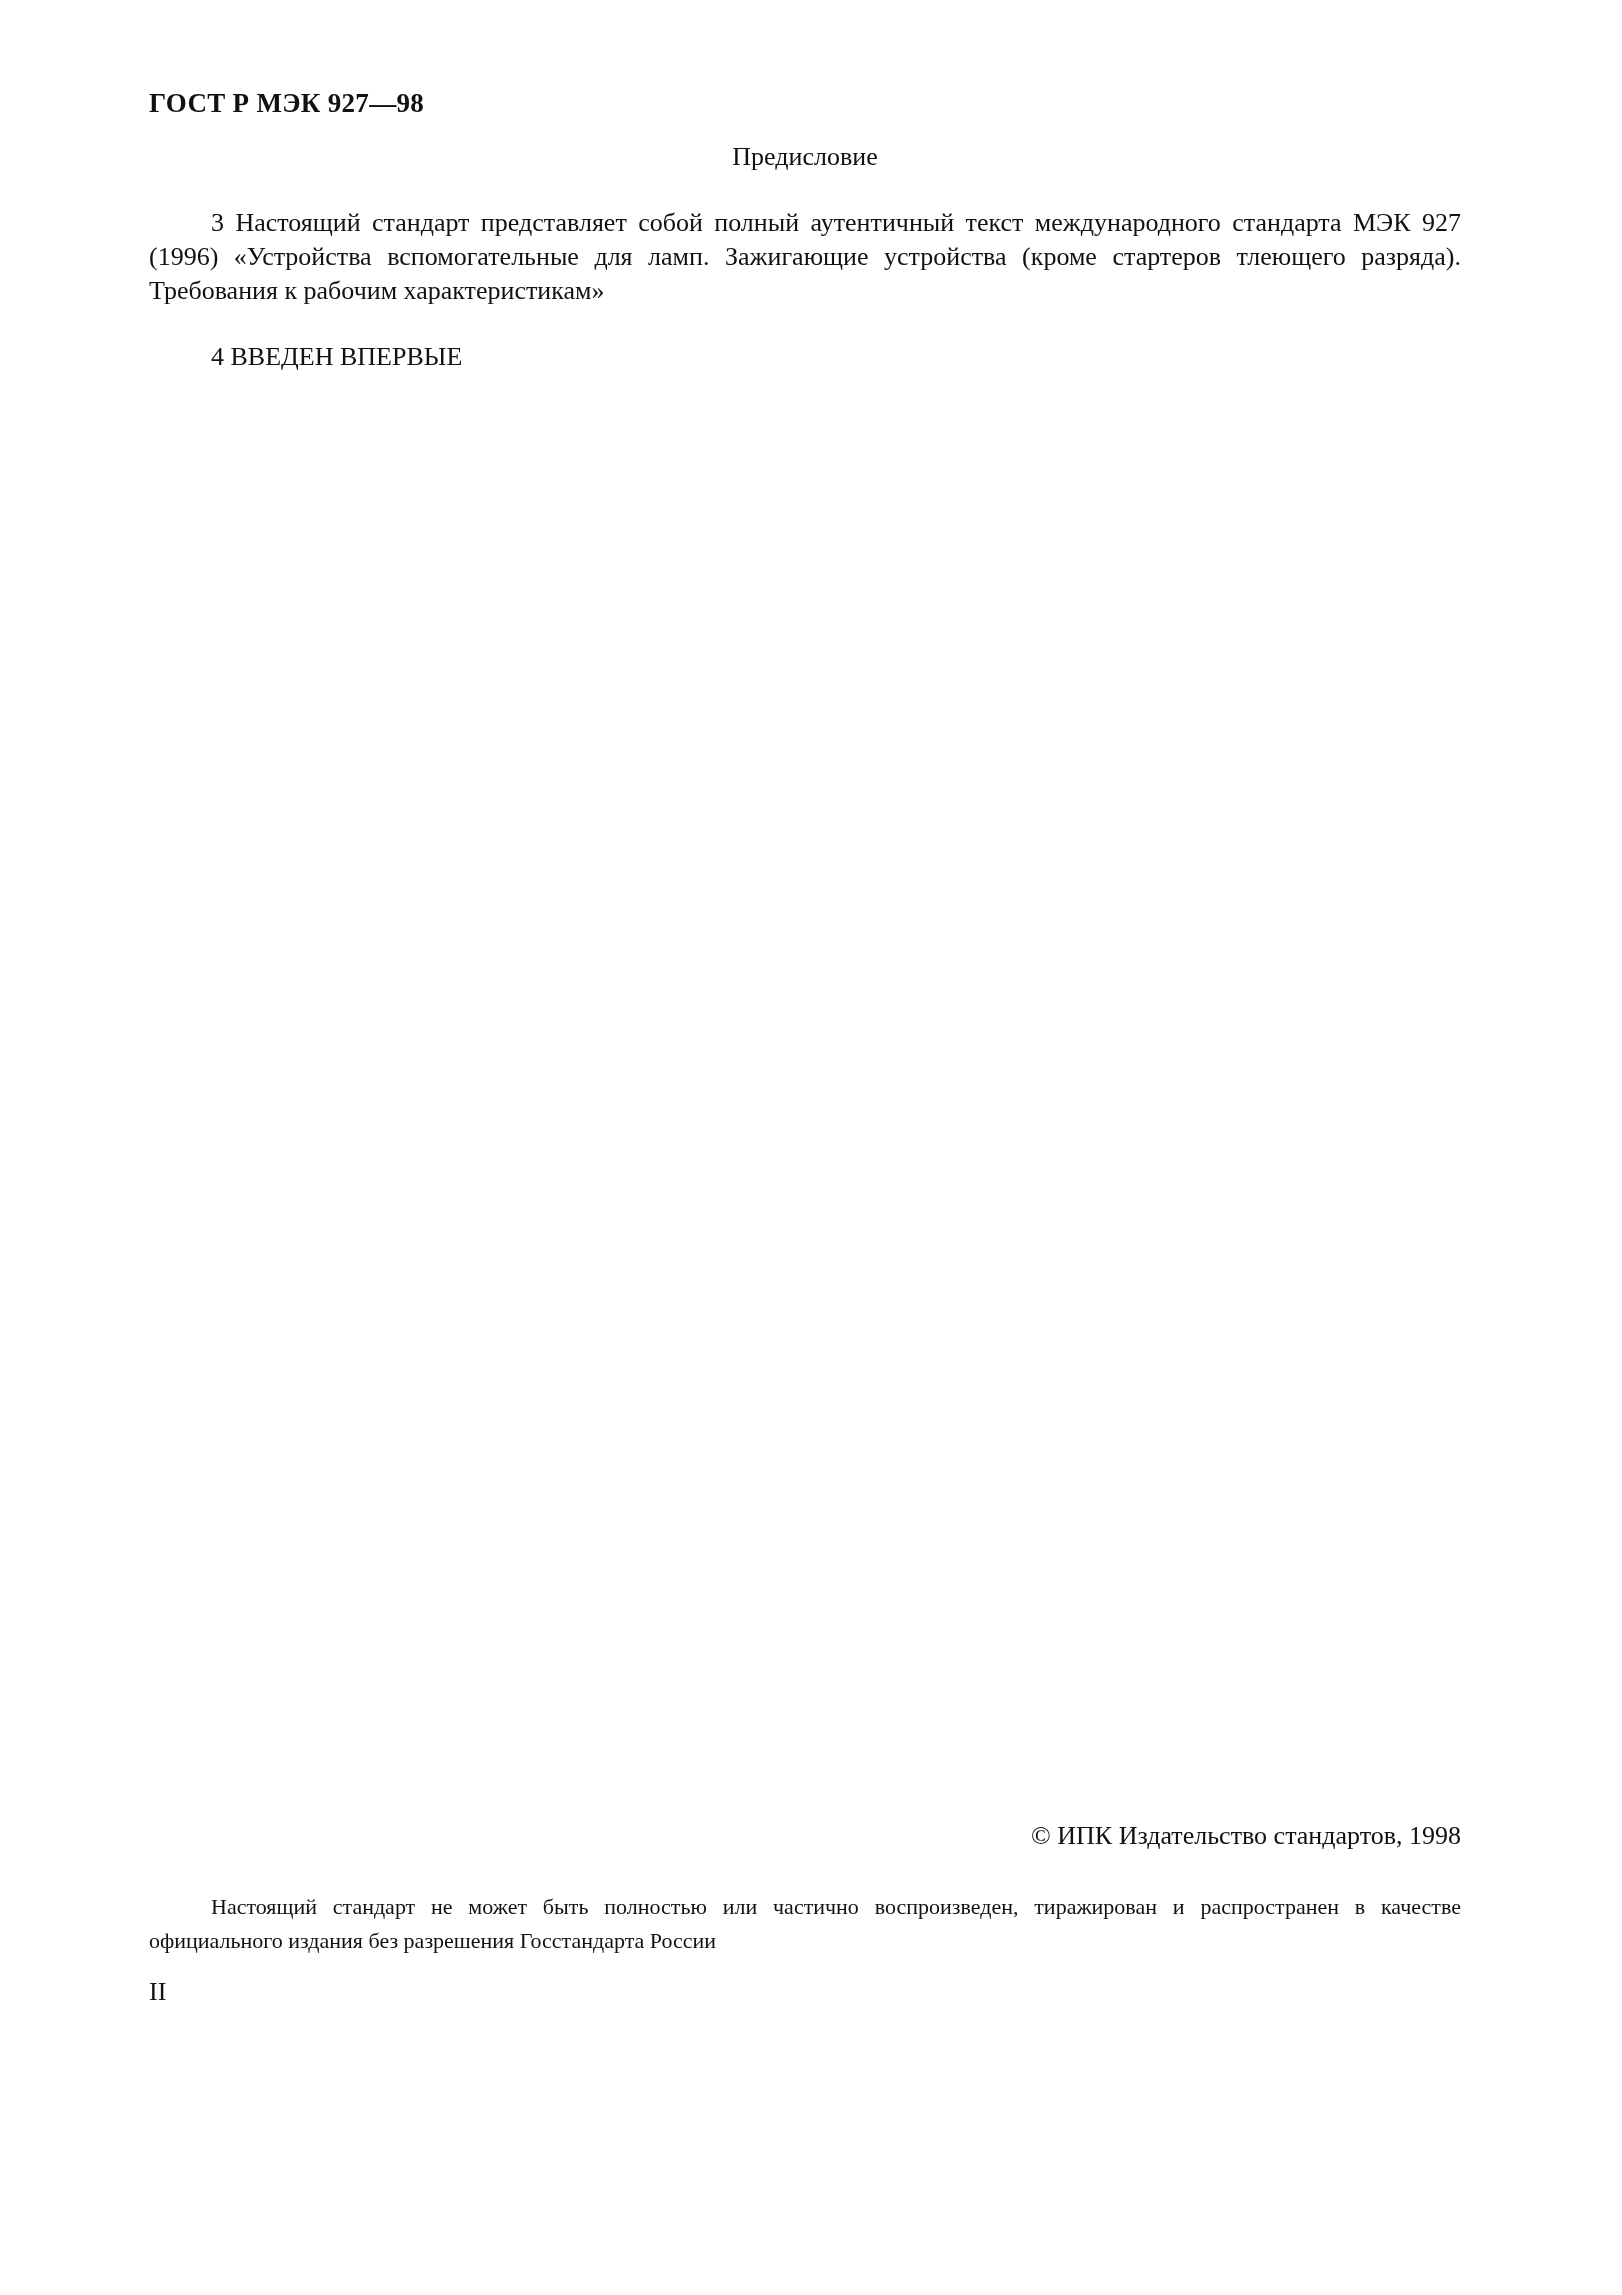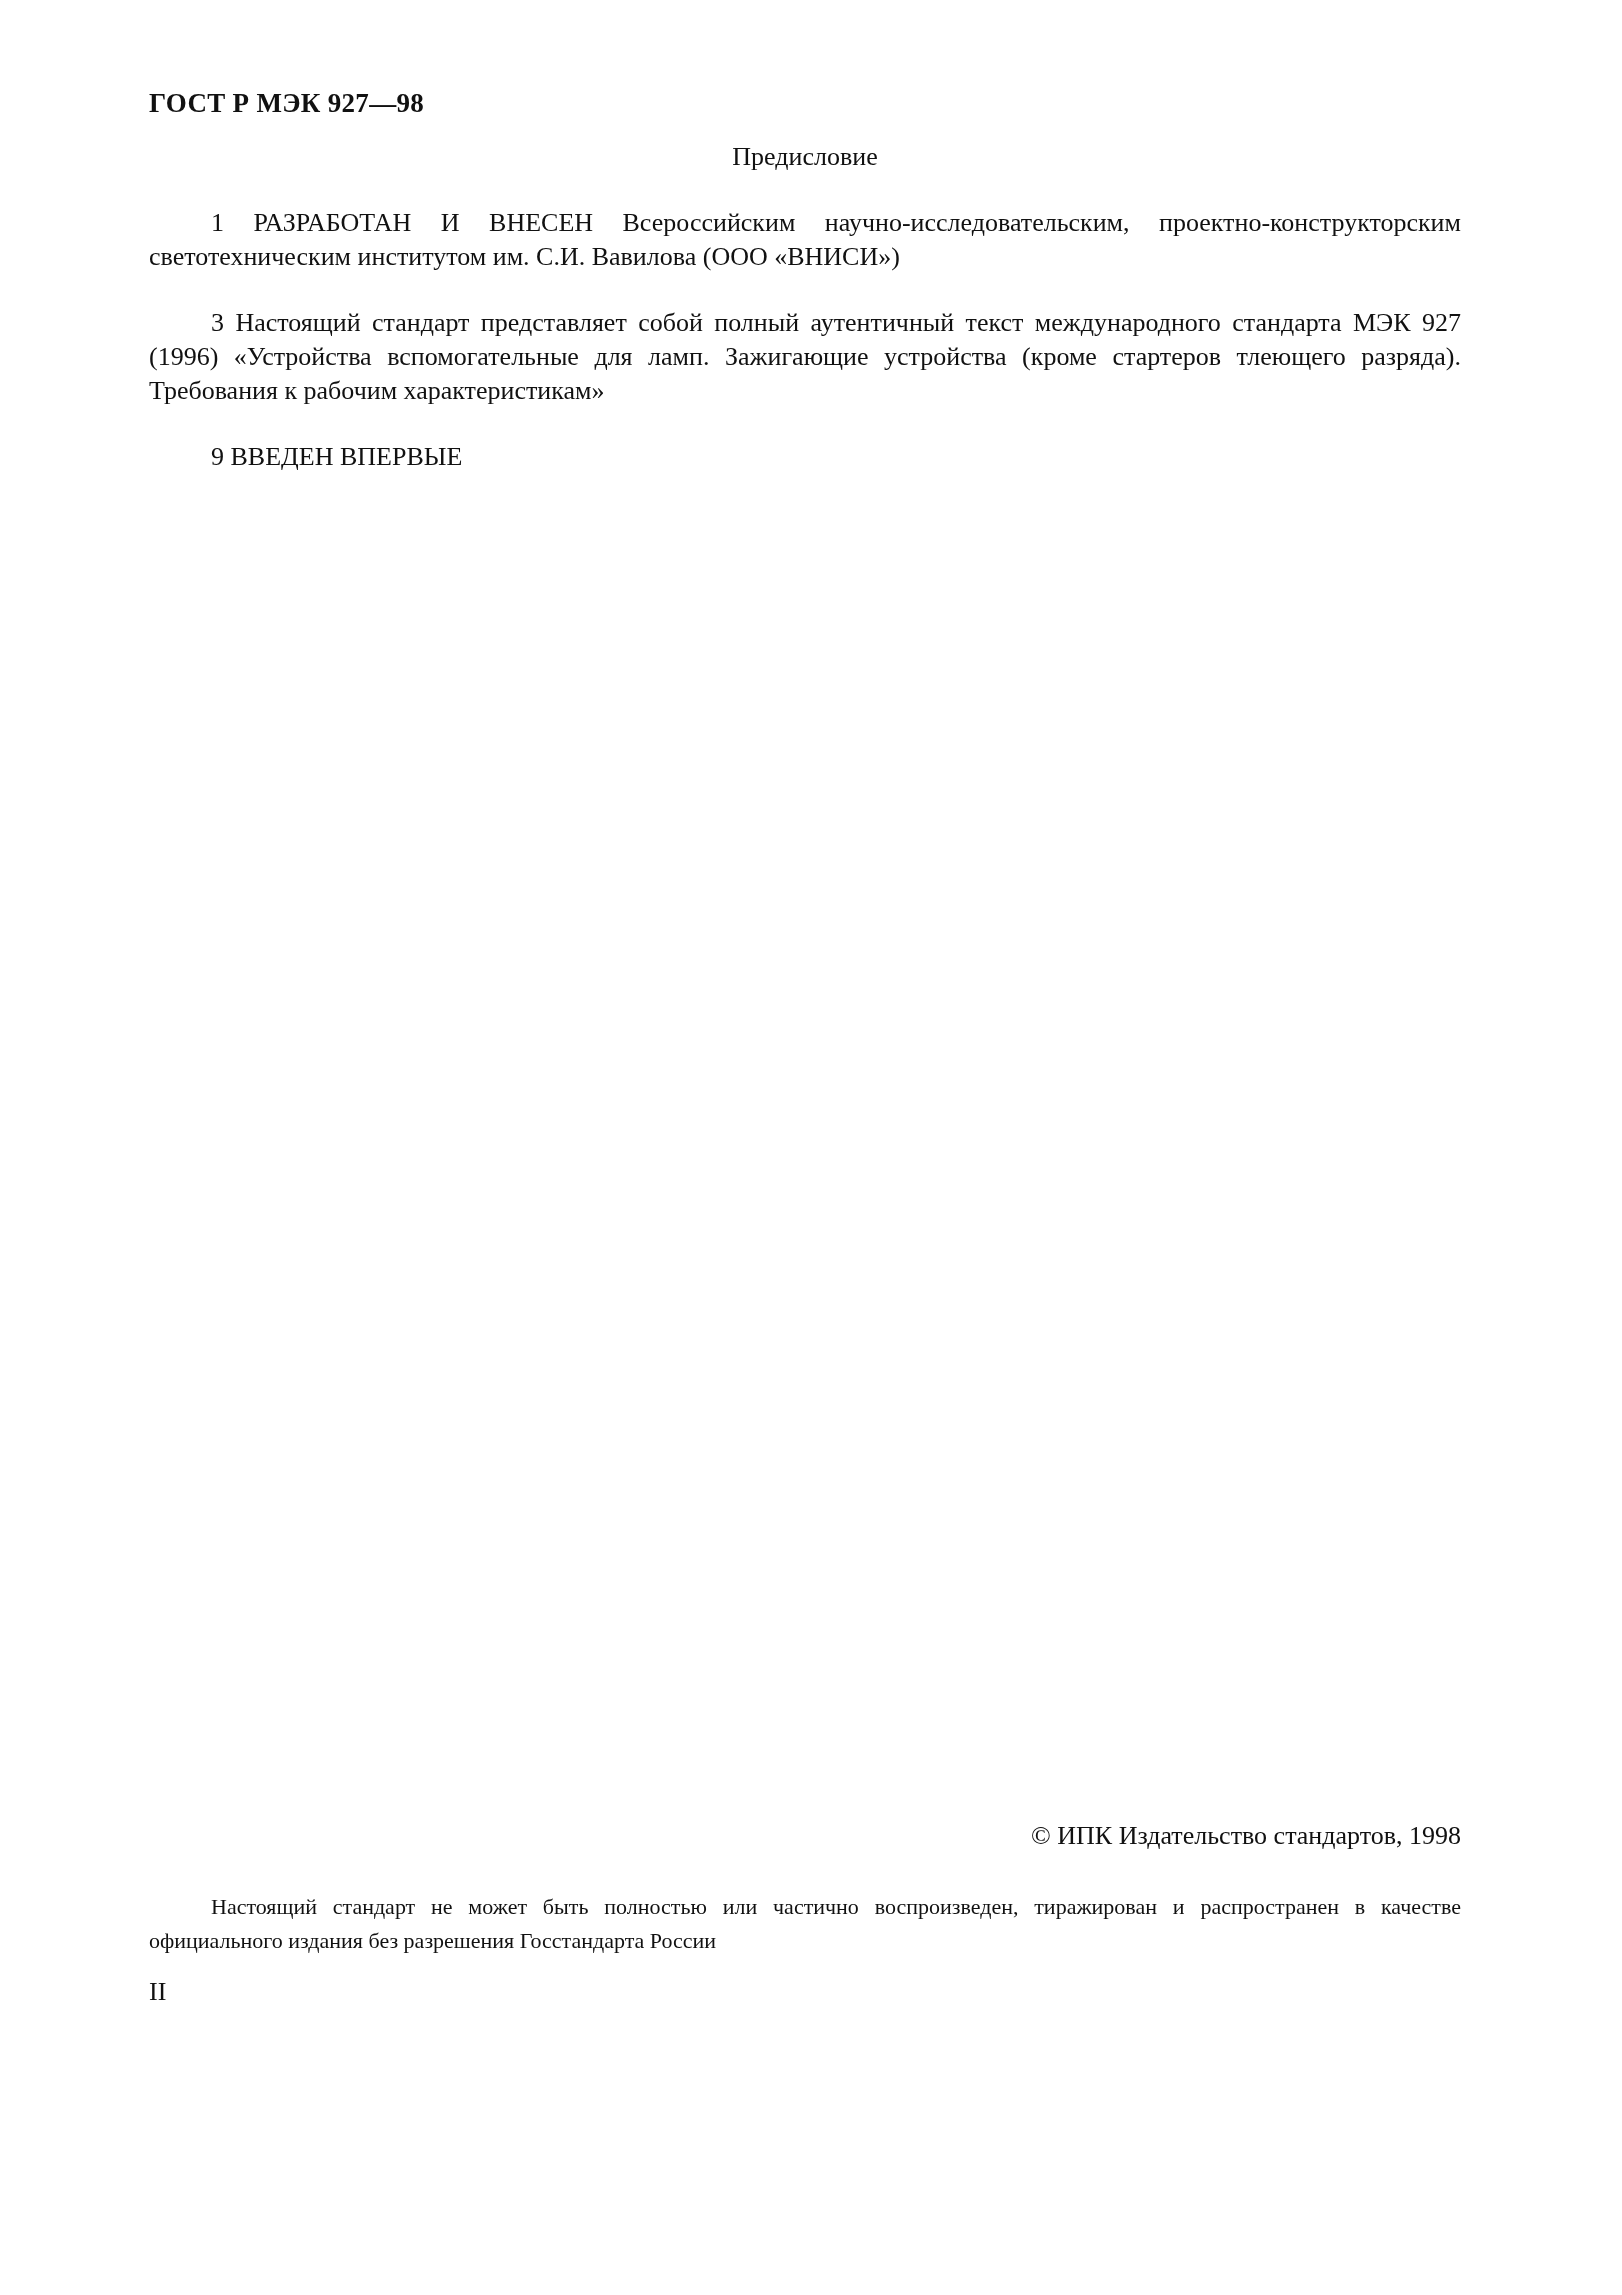--- a/index.html
+++ b/index.html
@@ -72,26 +72,25 @@
 <body>
 
 <div class="page">
 
   <div class="content">
 
     <div class="doc-code">ГОСТ Р МЭК 927—98</div>
 
     <div class="preface-title">Предисловие</div>
 
-    <p class="para">1  РАЗРАБОТАН И ВНЕСЕН Всероссийским научно-исследовательским, проектно-конструкторским светотехническим институтом им. С.И. Вавилова (ООО «ВНИСИ»)</p>
 
 
     <p class="para">3  Настоящий стандарт представляет собой полный аутентичный текст международного стандарта МЭК 927 (1996) «Устройства вспомогательные для ламп. Зажигающие устройства (кроме стартеров тлеющего разряда). Требования к рабочим характеристикам»</p>
 
-    <p class="para">9  ВВЕДЕН ВПЕРВЫЕ</p>
+    <p class="para">4  ВВЕДЕН ВПЕРВЫЕ</p>
 
   </div>
 
   <div class="copyright">©  ИПК Издательство стандартов, 1998</div>
 
   <p class="notice">Настоящий стандарт не может быть полностью или частично воспроизведен, тиражирован и распространен в качестве официального издания без разрешения Госстандарта России</p>
 
   <div class="page-number">II</div>
 
 </div>

